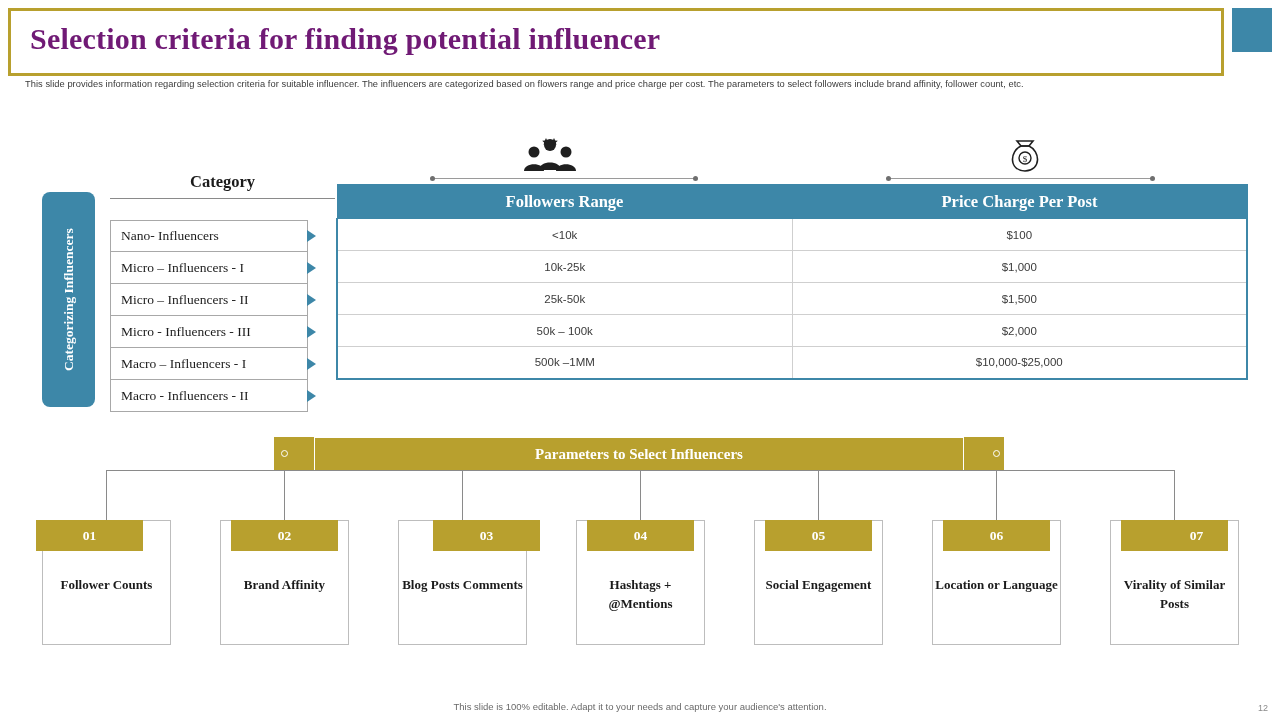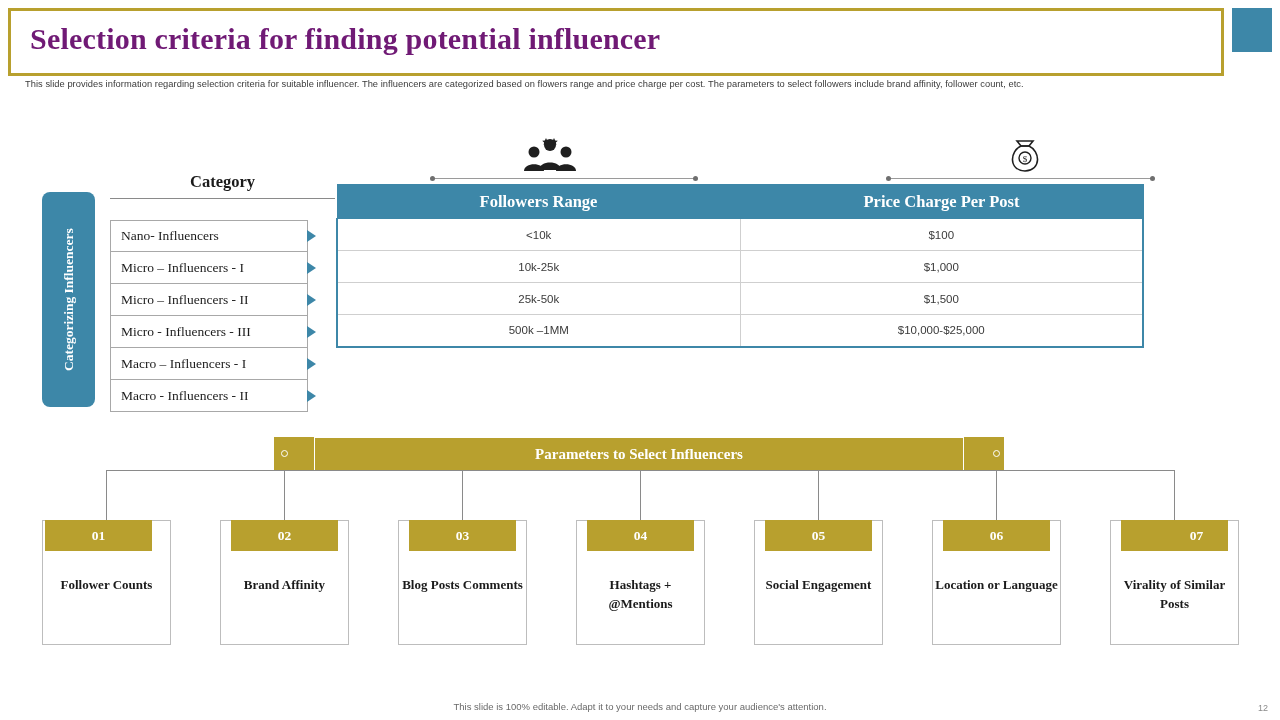--- a/index.html
+++ b/index.html
@@ -68,21 +68,21 @@
   }
   .cat-row.first { border-top:1px solid #a8a8a8; }
   .cat-arrow {
     position:absolute; left:300px; width:22px; height:22px;
     display:flex; align-items:center; justify-content:center;
   }
   .cat-arrow svg { display:block; }
 
   
   .tbl {
-    position:absolute; left:336px; top:184px; width:808px;
+    position:absolute; left:336px; top:184px; width:912px;
     border-collapse:collapse; table-layout:fixed;
   }
   .tbl th {
     background:#3d87a8; color:#ffffff;
     font-family:"Liberation Serif", serif; font-weight:bold;
     font-size:16.5px; height:34px; border:1px solid #3d87a8;
   }
   .tbl td {
     height:32px; text-align:center; font-size:11.5px; color:#3a3a3a;
     border:1px solid #cfcfcf; background:#ffffff;
@@ -264,20 +264,24 @@
     </tr>
     <tr>
       <td>10k-25k</td>
       <td>$1,000</td>
     </tr>
     <tr>
       <td>25k-50k</td>
       <td>$1,500</td>
     </tr>
     <tr>
+      <td>50k – 100k</td>
+      <td>$2,000</td>
+    </tr>
+    <tr>
       <td>500k –1MM</td>
       <td>$10,000-$25,000</td>
     </tr>
   </tbody>
 </table>
 
 <div class="param-band"></div>
 <div class="param-eye" style="left:281px;"></div>
 <div class="param-eye" style="left:993px;"></div>
 <div class="param-inner">Parameters to Select Influencers</div>
@@ -285,29 +289,29 @@
 <div class="conn-h" style="left:106px; top:470px; width:1068px;"></div>
 <div class="conn-v" style="left:106px;  top:470px; height:50px;"></div>
 <div class="conn-v" style="left:284px;  top:470px; height:50px;"></div>
 <div class="conn-v" style="left:462px;  top:470px; height:50px;"></div>
 <div class="conn-v" style="left:640px;  top:470px; height:50px;"></div>
 <div class="conn-v" style="left:818px;  top:470px; height:50px;"></div>
 <div class="conn-v" style="left:996px;  top:470px; height:50px;"></div>
 <div class="conn-v" style="left:1174px; top:470px; height:50px;"></div>
 
 <div class="pcard" style="left:42px;"></div>
-<div class="pcard-num" style="left:45px;">01</div>
+<div class="pcard-num" style="left:36px;">01</div>
 <div class="pcard-label" style="left:42px;">Follower Counts</div>
 
 <div class="pcard" style="left:220px;"></div>
 <div class="pcard-num" style="left:231px;">02</div>
 <div class="pcard-label" style="left:220px;">Brand Affinity</div>
 
 <div class="pcard" style="left:398px;"></div>
-<div class="pcard-num" style="left:409px;">03</div>
+<div class="pcard-num" style="left:433px;">03</div>
 <div class="pcard-label" style="left:398px;">Blog Posts Comments</div>
 
 <div class="pcard" style="left:576px;"></div>
 <div class="pcard-num" style="left:587px;">04</div>
 <div class="pcard-label" style="left:576px;">Hashtags + @Mentions</div>
 
 <div class="pcard" style="left:754px;"></div>
 <div class="pcard-num" style="left:765px;text-align:center;">05</div>
 <div class="pcard-label" style="left:754px;">Social Engagement</div>
 

